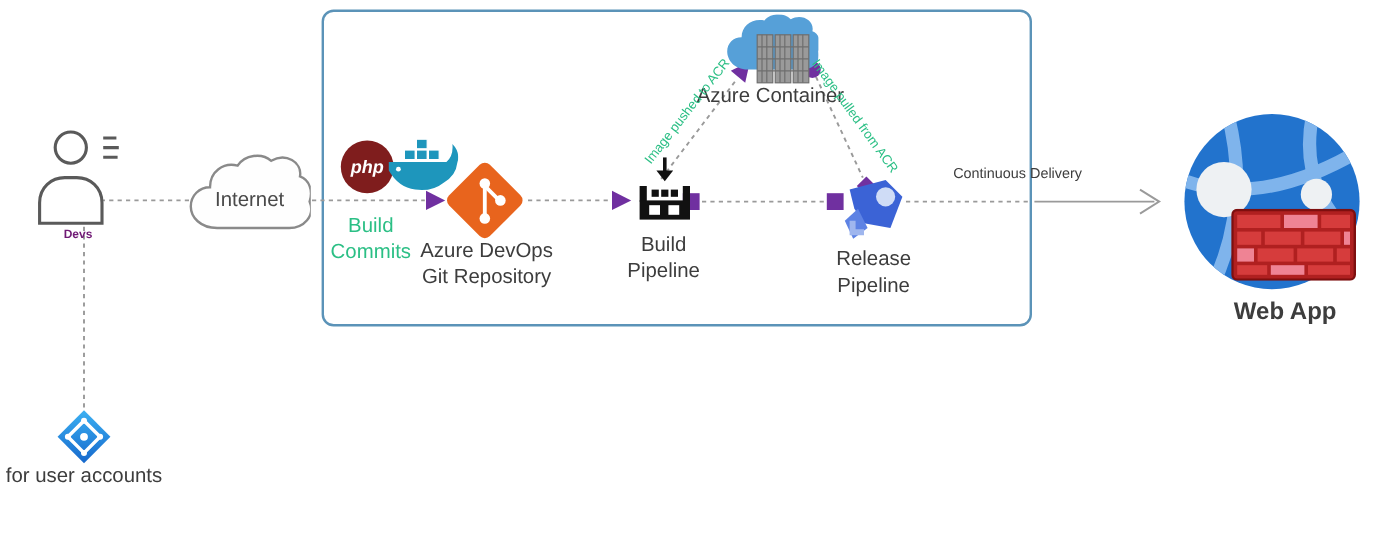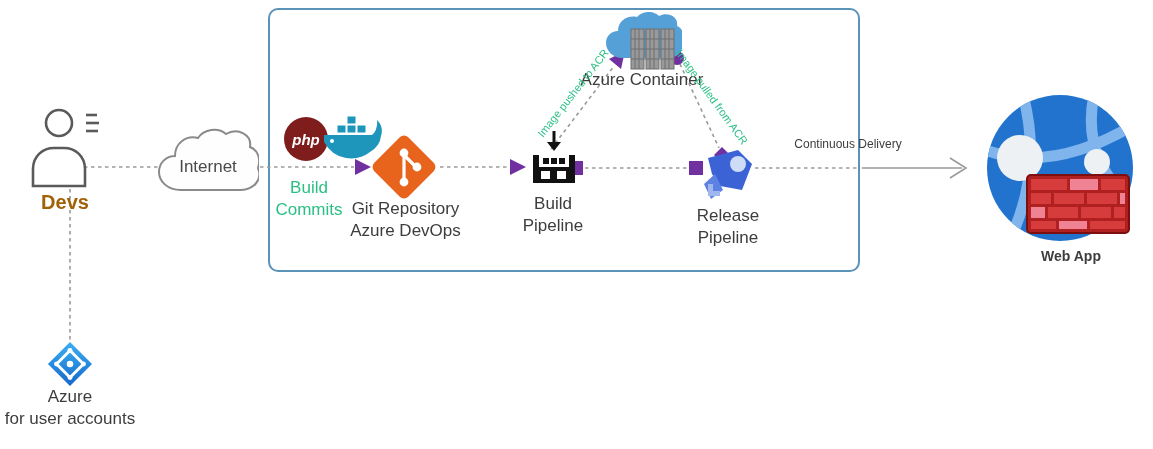--- a/index.html
+++ b/index.html
@@ -14,21 +14,21 @@
   
   #ci-box{
     position:absolute;left:268px;top:8px;width:588px;height:260px;
     border:2px solid #5b93b8;border-radius:10px;background:transparent;
   }
   #ci-title{left:368px;top:70px;width:150px;font-weight:bold;font-size:13px;}
   
   #wires{position:absolute;left:0;top:0;width:1153px;height:449px;pointer-events:none;}
   
   #devs-icon{left:28px;top:106px;}
-  #devs-label{left:30px;top:190px;width:70px;font-size:20px;font-weight:600;color:#a16207;}
+  #devs-label{left:30px;top:190px;width:70px;font-size:10px;font-weight:600;color:#701a75;}
   
   #internet-icon{left:155px;top:126px;}
   #internet-label{left:160px;top:156px;width:96px;font-size:17px;color:#4a4a4a;}
   
   #php-icon{
     left:284px;top:117px;width:44px;height:44px;border-radius:50%;
     background:#7f1d1d;display:flex;align-items:center;justify-content:center;
   }
   #php-icon span{color:#fff;font-style:italic;font-weight:bold;font-size:15px;}
   
@@ -53,21 +53,21 @@
   #pushed-label{left:517px;top:86px;width:112px;font-size:11px;transform:rotate(-52deg);text-align:center;}
   #pulled-label{left:653px;top:90px;width:118px;font-size:11px;transform:rotate(54deg);text-align:center;}
   
   #release-icon{left:694px;top:146px;}
   #release-label{left:688px;top:205px;width:80px;}
   
   #cd-label{left:768px;top:137px;width:160px;font-size:12px;font-weight:normal;z-index:5;}
   
   #webapp-icon{left:985px;top:93px;}
   #firewall-icon{left:1026px;top:174px;z-index:3;}
-  #webapp-label{left:1021px;top:248px;width:100px;font-size:14px;font-weight:bold;}
+  #webapp-label{left:1021px;top:248px;width:100px;font-size:20px;font-weight:bold;}
   
   #aad-icon{left:47px;top:341px;}
   #aad-label{left:0px;top:386px;width:140px;}
 </style>
 </head>
 <body>
 
 <div id="canvas">
 
   <div id="ci-box"></div>
@@ -139,22 +139,22 @@
         <circle cx="36" cy="23" r="4.4"></circle>
         <circle cx="23" cy="38" r="4.4"></circle>
       </g>
     </svg>
   </div>
   <div id="code-commits" class="lbl green">
     <div>Build</div>
     <div>Commits</div>
   </div>
   <div id="git-label" class="lbl">
+    <div>Azure DevOps</div>
     <div>Git Repository</div>
-    <div>Azure DevOps</div>
   </div>
 
   <svg id="build-arrow" class="abs" width="22" height="22" viewBox="0 0 22 22">
     <line x1="11" y1="0" x2="11" y2="14" stroke="#111" stroke-width="3"></line>
     <polygon points="4,11 11,20 18,11" fill="#111"></polygon>
   </svg>
   <svg id="build-icon" class="abs" width="44" height="34" viewBox="0 0 44 34">
     <g fill="#111111">
       <rect x="1" y="3" width="6" height="13"></rect>
       <rect x="37" y="3" width="6" height="13"></rect>
@@ -263,17 +263,16 @@
     </defs>
     <polygon points="24,1 47,24 24,47 1,24" fill="url(#adgrad)"></polygon>
     <polygon points="24,10 38,24 24,38 10,24" fill="none" stroke="#ffffff" stroke-width="3"></polygon>
     <circle cx="24" cy="24" r="3.4" fill="#ffffff"></circle>
     <circle cx="24" cy="10" r="2.6" fill="#ffffff"></circle>
     <circle cx="24" cy="38" r="2.6" fill="#ffffff"></circle>
     <circle cx="10" cy="24" r="2.6" fill="#ffffff"></circle>
     <circle cx="38" cy="24" r="2.6" fill="#ffffff"></circle>
   </svg>
   <div id="aad-label" class="lbl">
-    <div>Azure</div>
     <div>for user accounts</div>
   </div>
 
 </div>
 
 </body></html>

